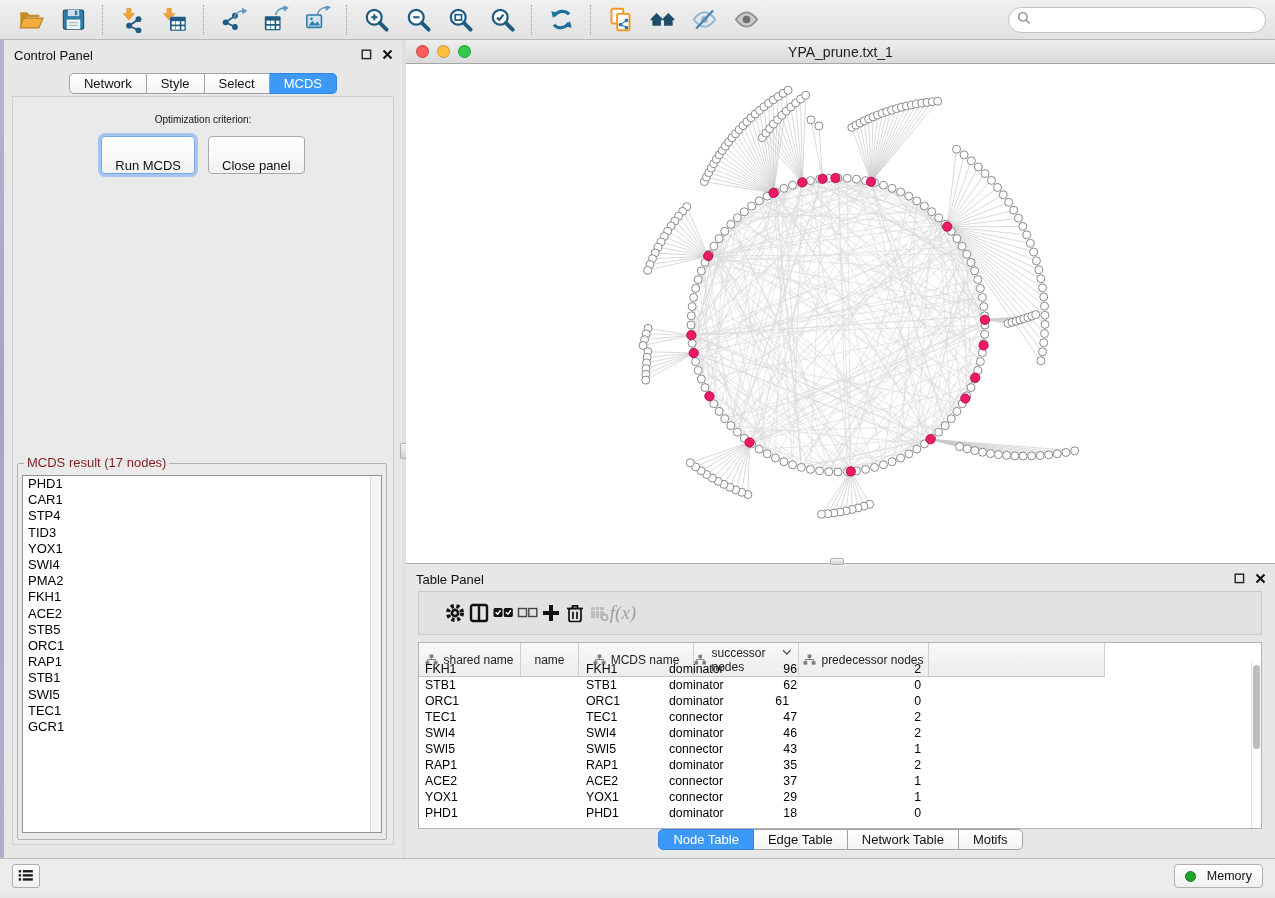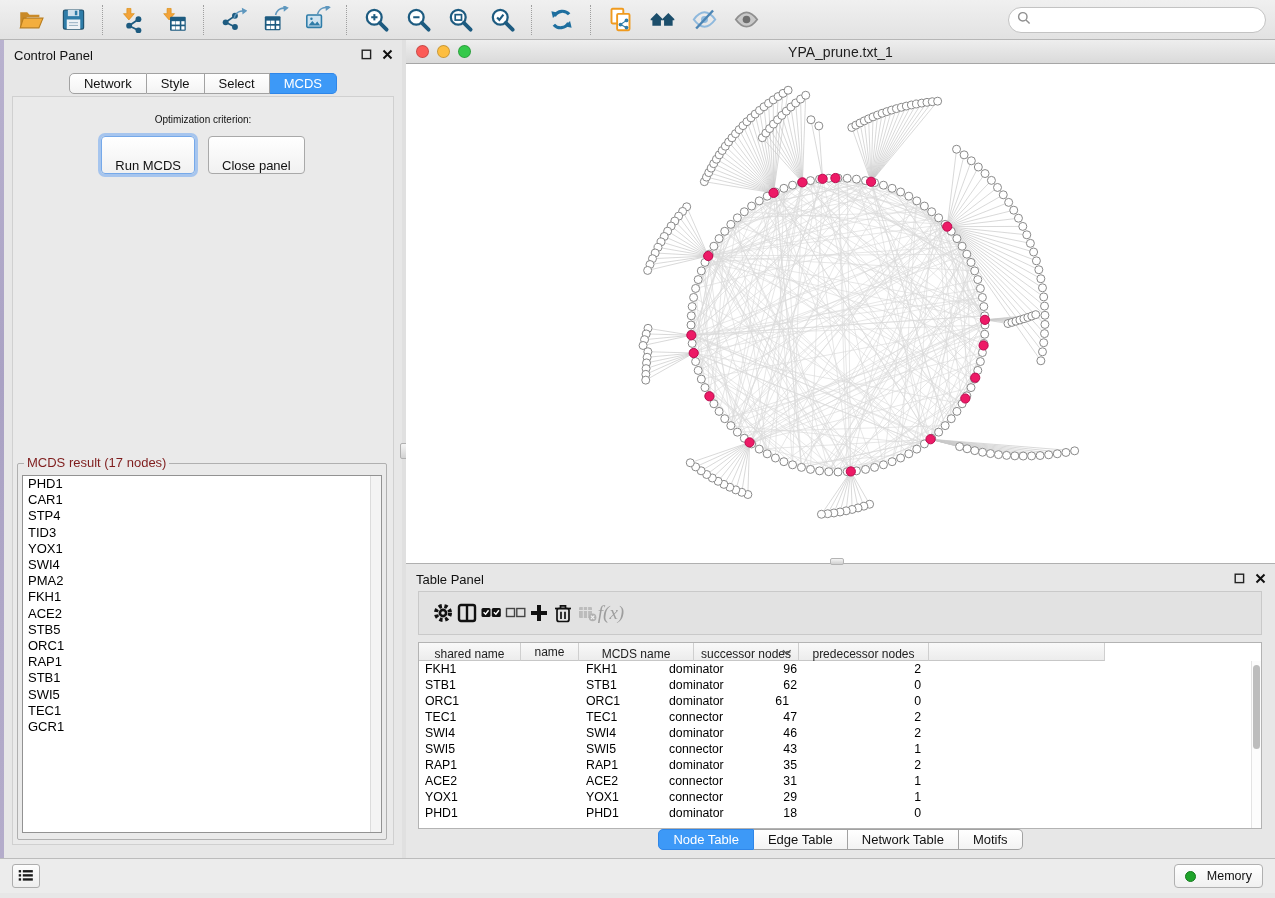--- a/index.html
+++ b/index.html
@@ -69,27 +69,27 @@
   #net-titlebar { position:absolute; left:0; top:0; right:0; height:24px;
     background:linear-gradient(#eeeeee,#dadada); border-bottom:1px solid #a6a6a6; }
   .lights { position:absolute; left:10px; top:5px; display:flex; gap:8px; }
   .light { width:13px; height:13px; border-radius:50%; border:1px solid rgba(0,0,0,.2); }
   #net-title { position:absolute; left:0; right:0; top:4px; text-align:center; font-size:14px; color:#1d1d1d; }
   #net-canvas { position:absolute; left:0; top:24px; right:0; bottom:0; background:#fff; }
 
   
   #table-panel { position:absolute; left:406px; top:563px; width:869px; height:295px; background:#e7e7e7; border-top:1px solid #b0b0b0; }
   #tp-toolbar { position:absolute; left:12px; right:13px; top:27px; height:44px;
-    background:#e2e2e2; border:1px solid #c9c9c9; display:flex; align-items:center; padding-left:12px; }
+    background:#e2e2e2; border:1px solid #c9c9c9; display:flex; align-items:center; padding-left:24px; }
   .tp-icon { width:24px; height:24px; display:flex; align-items:center; justify-content:center; cursor:default; }
   .fx { font-family:"Liberation Serif","DejaVu Serif",serif; font-style:italic; font-size:19px; color:#9e9e9e; }
   #tbl { position:absolute; left:12px; right:13px; top:78px; height:187px; background:#fff; border:1px solid #b3b3b3; }
   #tbl-head { display:flex; height:18px; }
-  .th { height:18px; background:linear-gradient(#f9f9f9,#ececec); border-right:1px solid #cfcfcf; border-bottom:1px solid #c7c7c7;
-    display:flex; align-items:center; justify-content:center; gap:5px; font-size:12px; color:#222; position:relative; cursor:default;flex-direction:column; }
+  .th { height:34px; background:linear-gradient(#f9f9f9,#ececec); border-right:1px solid #cfcfcf; border-bottom:1px solid #c7c7c7;
+    display:flex; align-items:center; justify-content:center; gap:5px; font-size:12px; color:#222; position:relative; cursor:default; }
   .th .sortch { position:absolute; right:6px; top:6px; }
   #tbl-body { position:absolute; left:0; right:0; top:18px; bottom:0; overflow:hidden; }
   .tr { position:relative; height:16px; font-size:12.3px; color:#000; cursor:default; }
   .td { position:absolute; top:0; line-height:16px; white-space:nowrap; }
   .td.num { text-align:right; }
   #tbl-scroll { position:absolute; right:0; top:18px; bottom:0; width:10px; background:#fcfcfc; border-left:1px solid #e3e3e3; }
   #tbl-thumb { position:absolute; left:1px; right:1px; top:4px; height:84px; background:#bdbdbd; border-radius:4px; }
   #tp-tabs { position:absolute; bottom:8px; left:0; width:100%; display:flex; justify-content:center; }
 
   
@@ -1260,21 +1260,21 @@
             <span class="td" style="left: 6px;">RAP1</span>
             <span class="td" style="left: 167px;">RAP1</span>
             <span class="td" style="left: 250px;">dominator</span>
             <span class="td num" style="left: 316px; width: 62px;">35</span>
             <span class="td num" style="left: 440px; width: 62px;">2</span>
           </div>
           <div class="tr">
             <span class="td" style="left: 6px;">ACE2</span>
             <span class="td" style="left: 167px;">ACE2</span>
             <span class="td" style="left: 250px;">connector</span>
-            <span class="td num" style="left: 316px; width: 62px;">31</span>
+            <span class="td num" style="left: 316px; width: 62px;">37</span>
             <span class="td num" style="left: 440px; width: 62px;">1</span>
           </div>
           <div class="tr">
             <span class="td" style="left: 6px;">YOX1</span>
             <span class="td" style="left: 167px;">YOX1</span>
             <span class="td" style="left: 250px;">connector</span>
             <span class="td num" style="left: 316px; width: 62px;">29</span>
             <span class="td num" style="left: 440px; width: 62px;">1</span>
           </div>
           <div class="tr">

